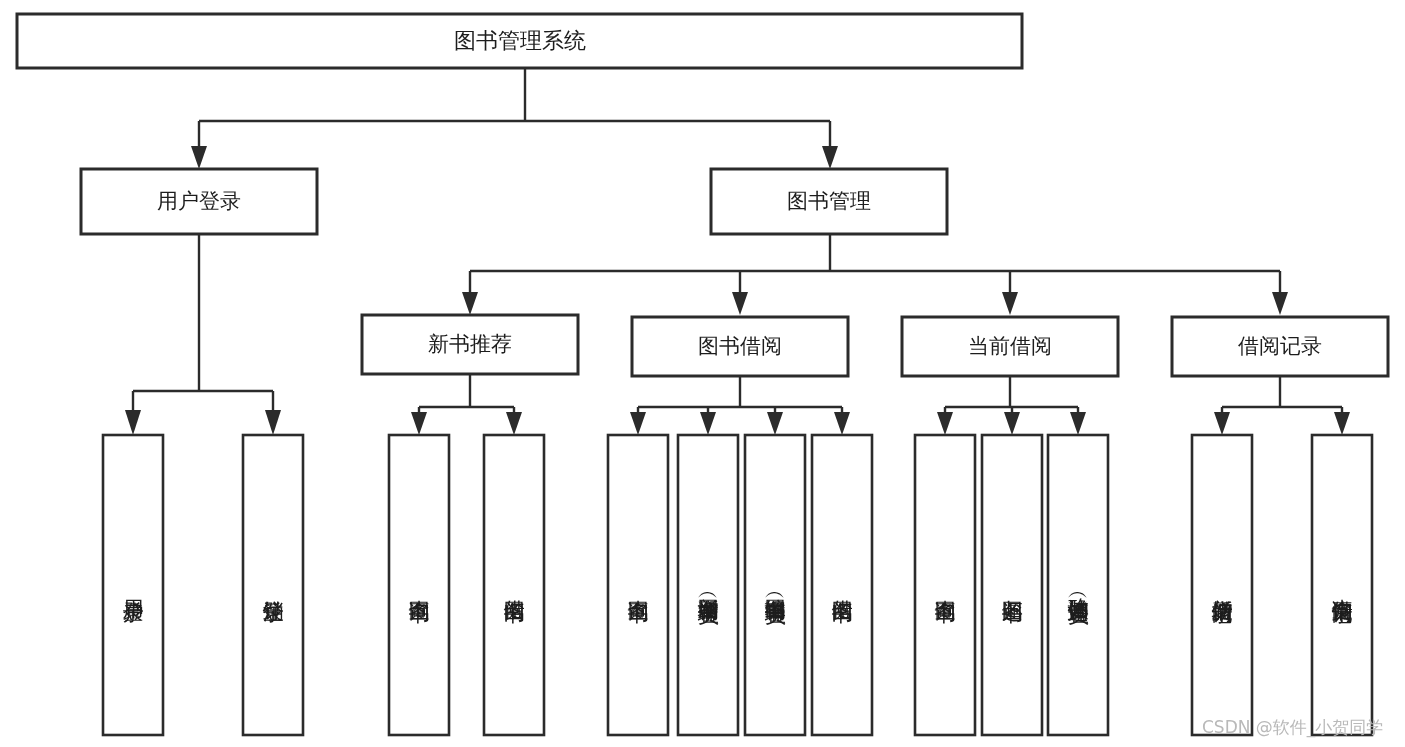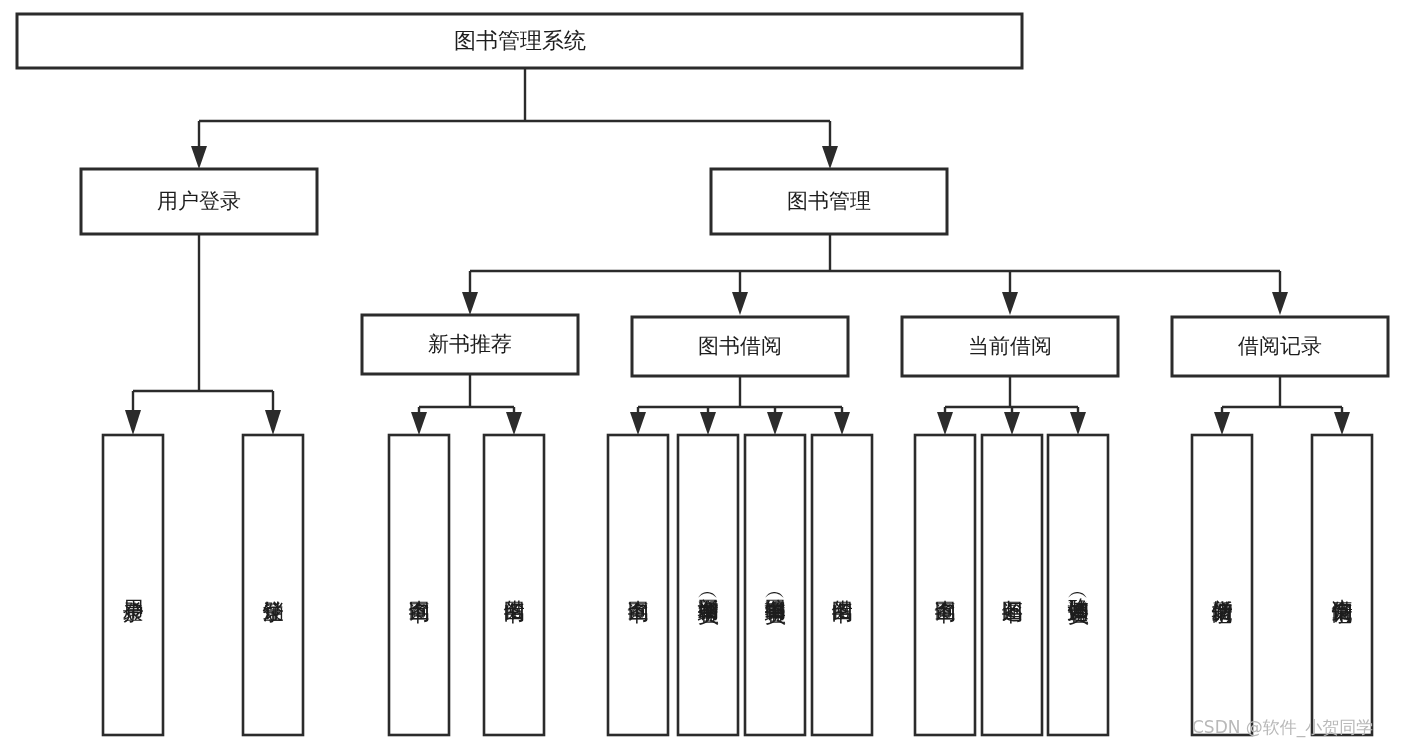--- a/index.html
+++ b/index.html
@@ -197,14 +197,14 @@
   <div class="vlabel" style="left:745px; top:435px; width:60px; height:300px;">编辑图书（管理员）</div>
   <div class="vlabel" style="left:812px; top:435px; width:60px; height:300px;">借阅图书</div>
 
   <div class="vlabel" style="left:915px; top:435px; width:60px; height:300px;">查询图书</div>
   <div class="vlabel" style="left:982px; top:435px; width:60px; height:300px;">归还图书</div>
   <div class="vlabel" style="left:1048px; top:435px; width:60px; height:300px;">确认归还（管理员）</div>
 
   <div class="vlabel" style="left:1192px; top:435px; width:60px; height:300px;">新增借阅记录</div>
   <div class="vlabel" style="left:1312px; top:435px; width:60px; height:300px;">查询借阅记录</div>
 
-  <div class="watermark" style="left:1192px; top:716px;">CSDN @软件_小贺同学</div>
+  <div class="watermark" style="left:1192px; top:716px;padding-left:10px;">CSDN @软件_小贺同学</div>
 </div>
 
 </body></html>

